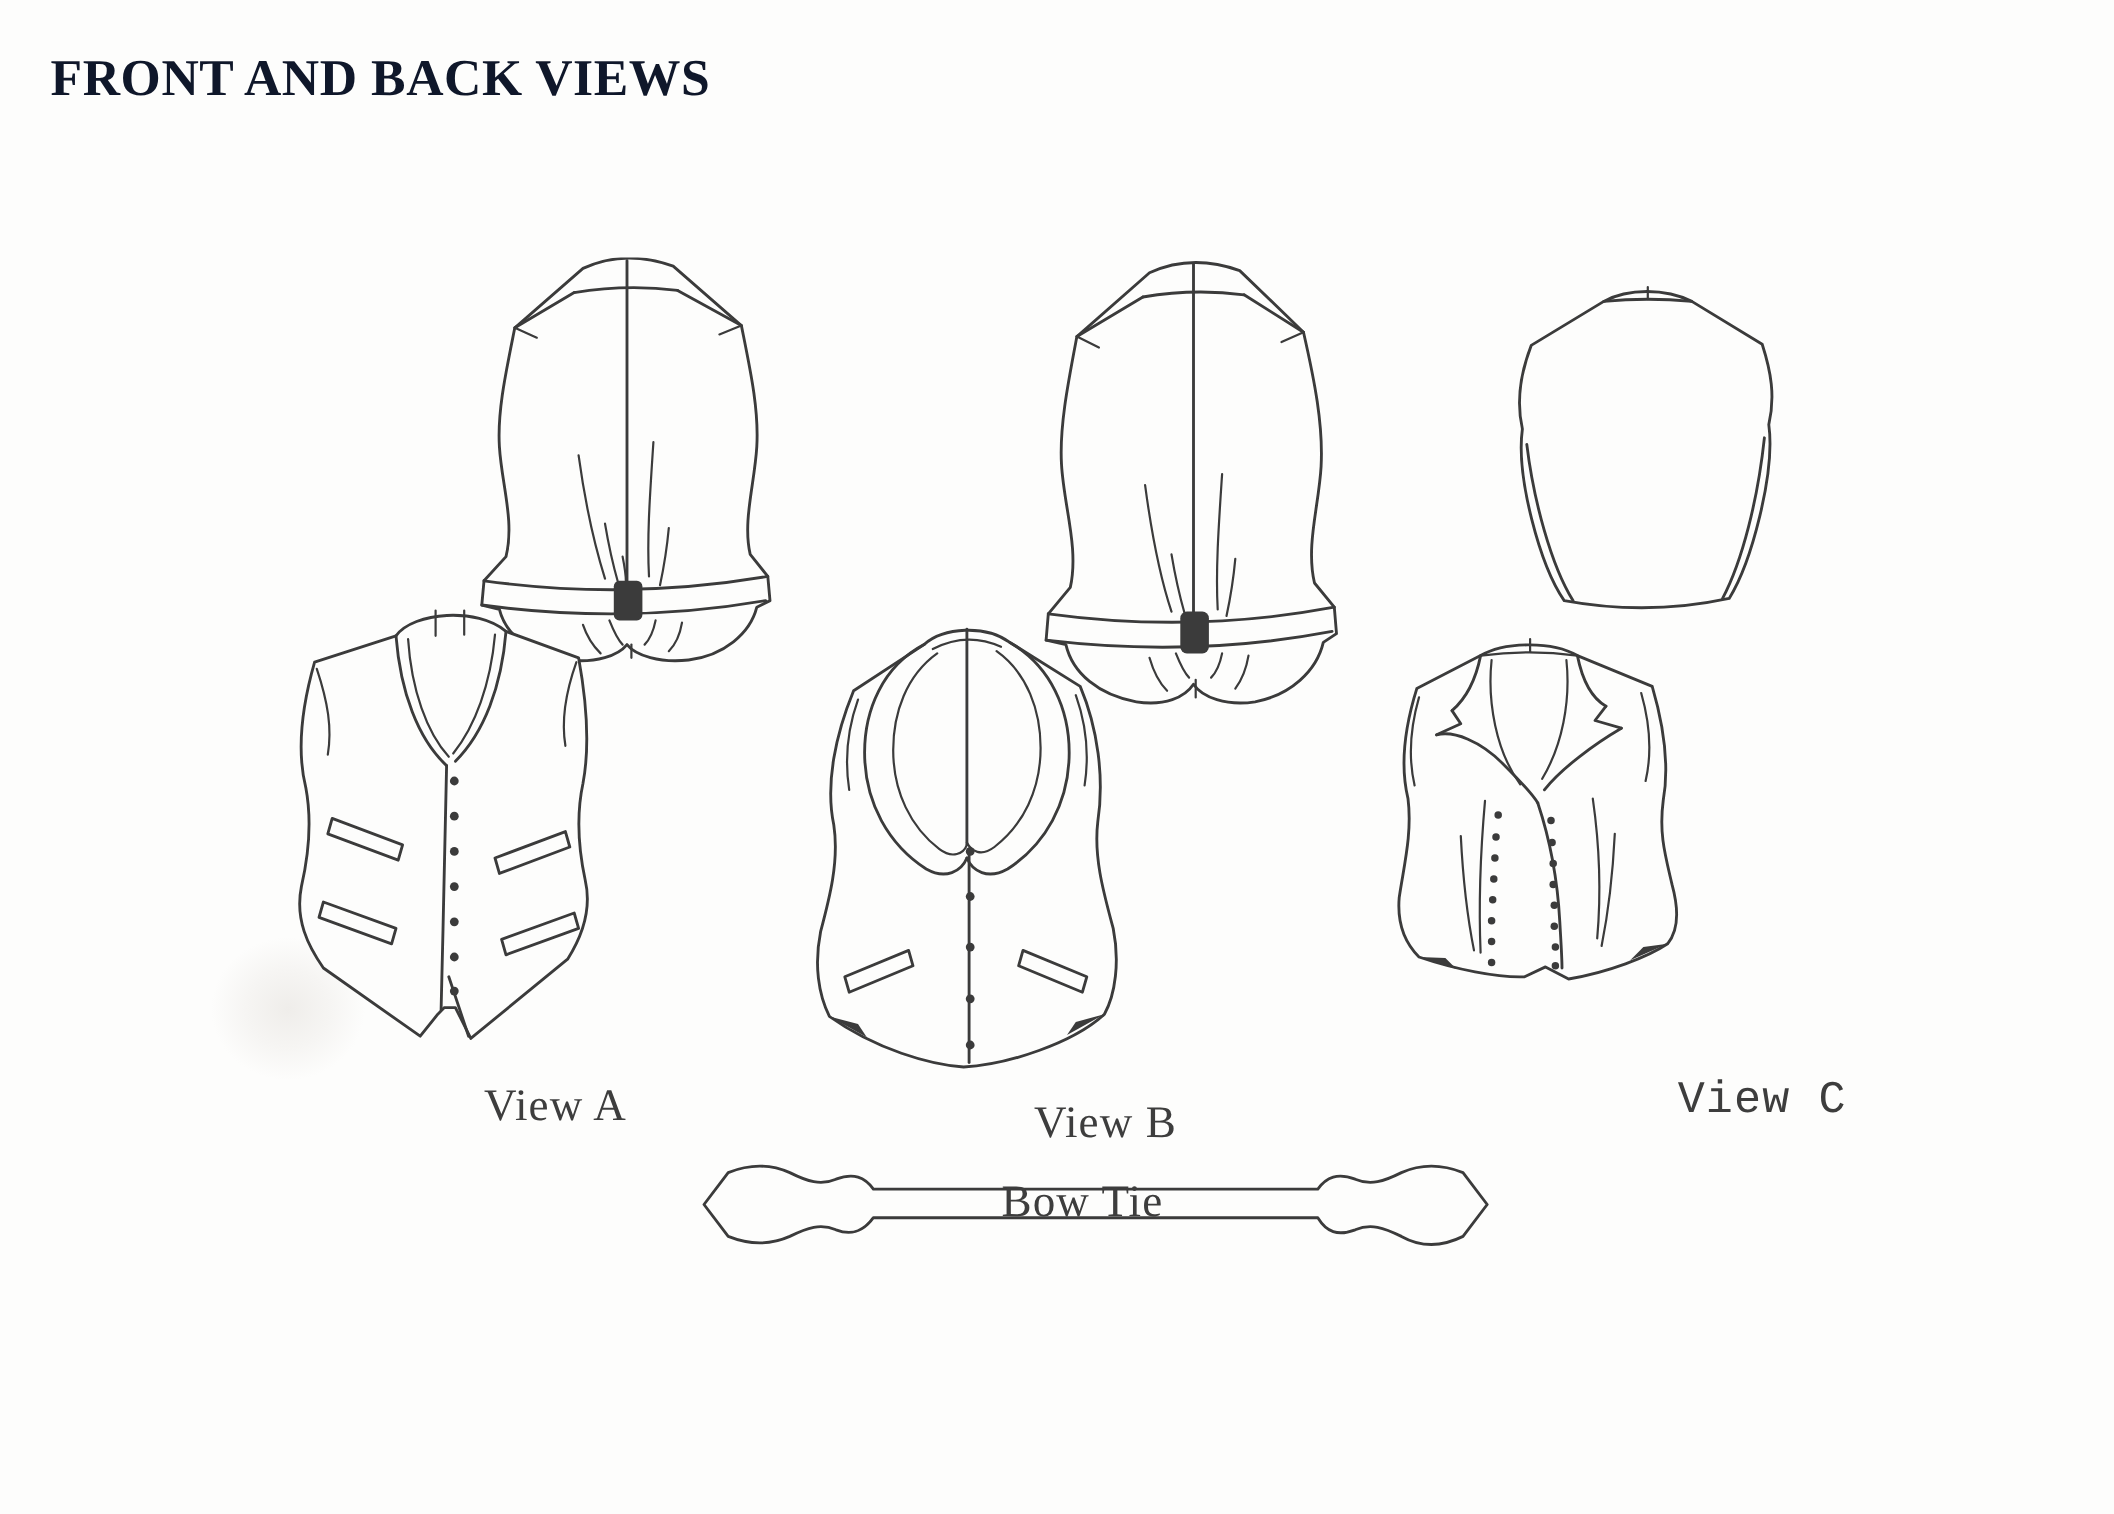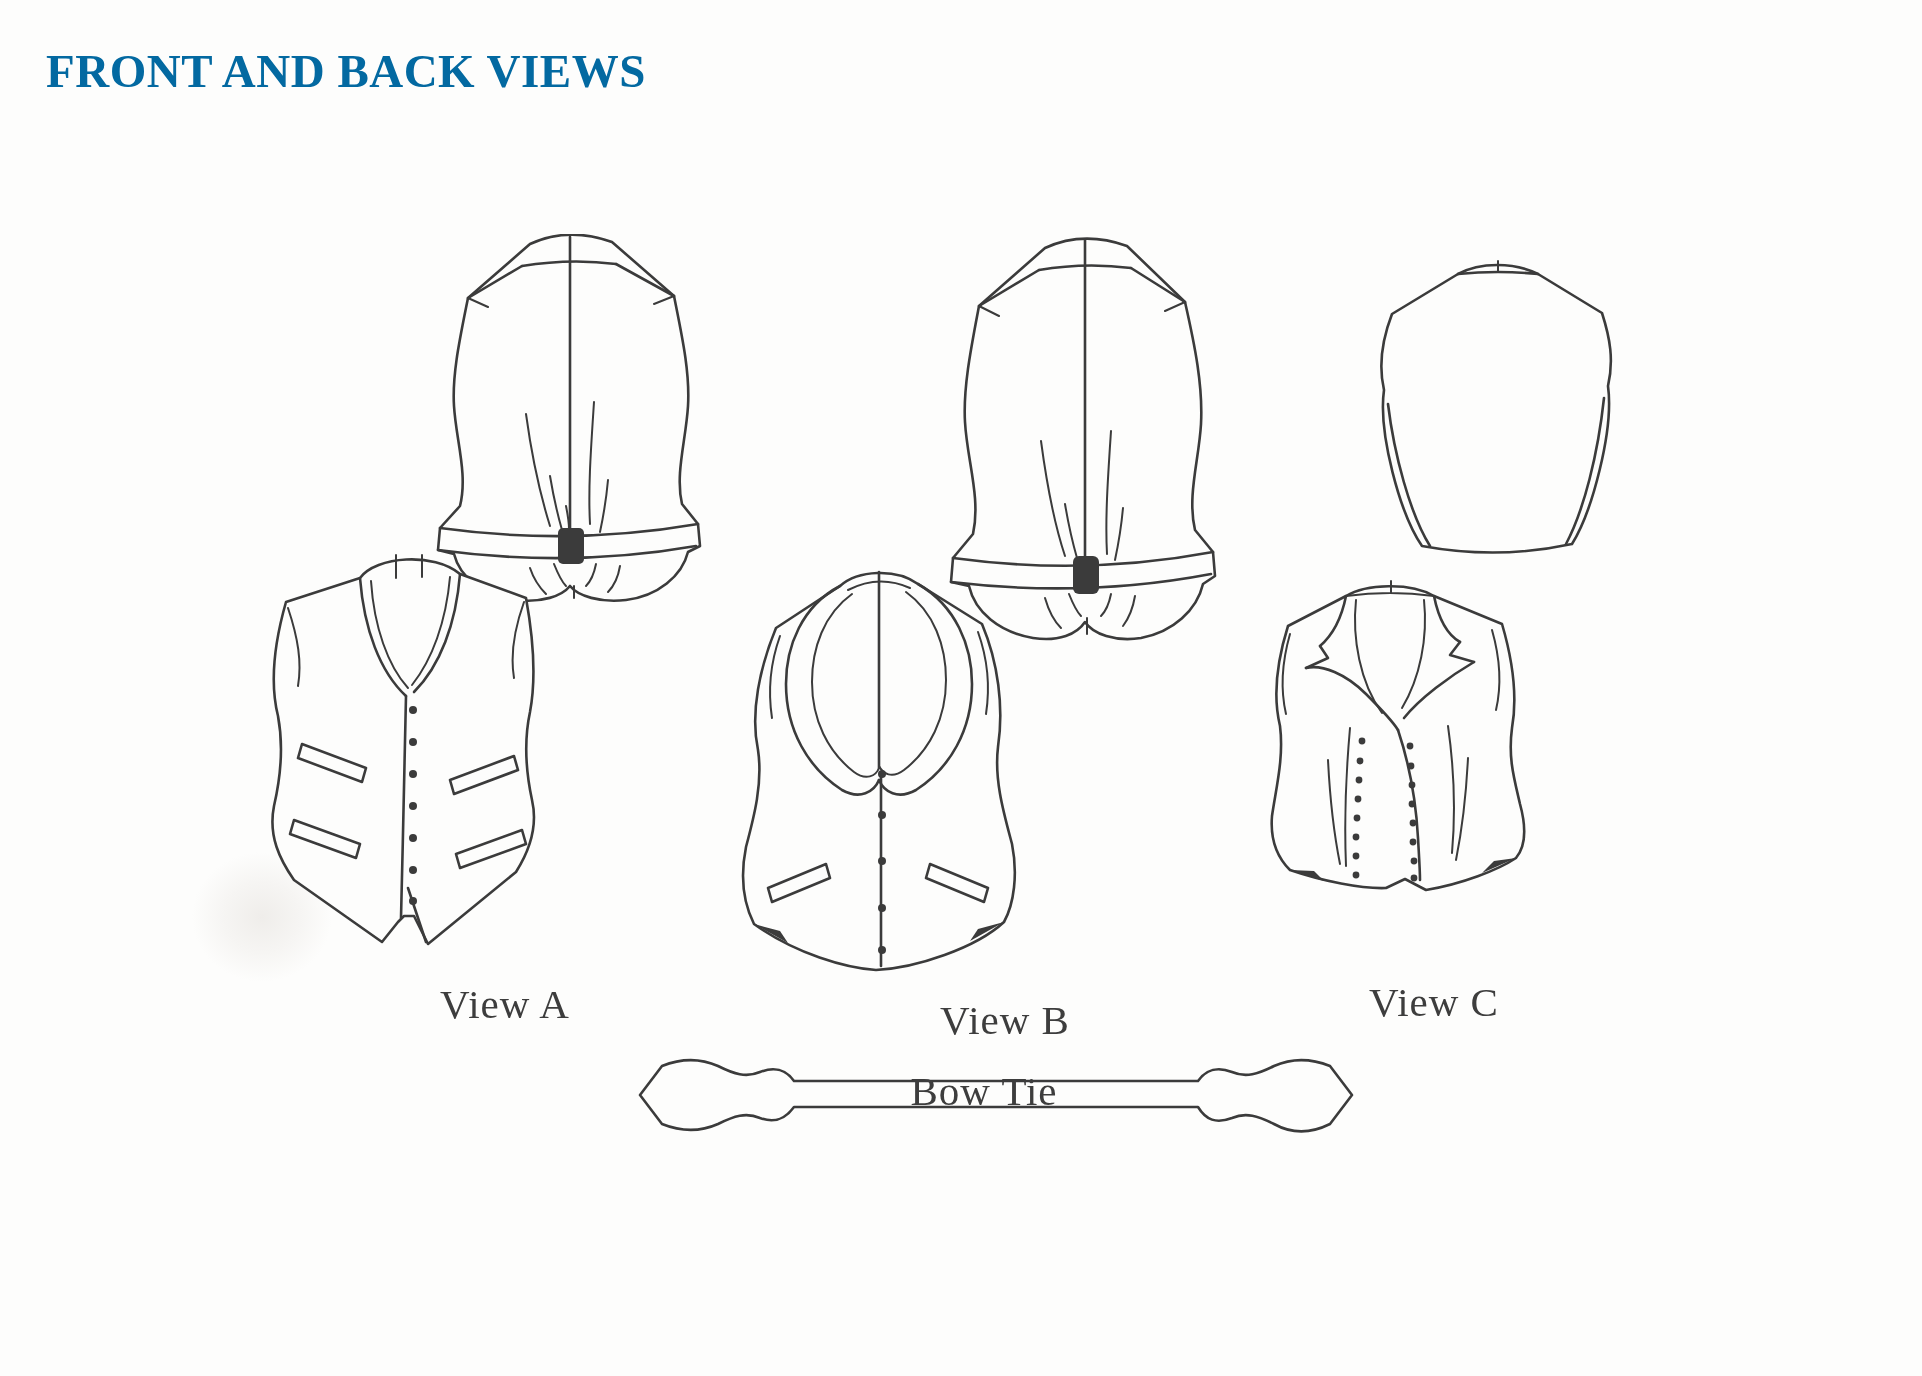--- a/index.html
+++ b/index.html
@@ -5,21 +5,21 @@
   html,body{margin:0;padding:0;}
   body{
     width:1922px;height:1376px;
     background:#fdfdfc;
     font-family:"Liberation Serif","DejaVu Serif",serif;
     position:relative;overflow:hidden;
   }
   .sheet{position:absolute;inset:0;}
   .page-title{
     position:absolute;left:46px;top:44px;
-    font-size:47px;font-weight:700;color:#0369a1;
+    font-size:47px;font-weight:700;color:#0f172a;
     letter-spacing:.5px;white-space:nowrap;
   }
   .view-label{
     position:absolute;transform:translateX(-50%);
     font-size:41px;color:#3d3d3d;white-space:nowrap;
     letter-spacing:1px;
   }
   .art{position:absolute;}
   .art path,.art line{stroke:#3b3b3b;fill:none;stroke-width:2.6;stroke-linecap:round;stroke-linejoin:round;}
   .art .body{fill:#fdfdfc;}
@@ -172,16 +172,16 @@
     <circle class="dot" cx="144" cy="283" r="3.4"></circle>
     <circle class="dot" cx="144" cy="300" r="3.4"></circle>
   </svg>
 
   <svg class="art" style="left:634px;top:1050px;" width="726" height="94" viewBox="0 0 726 94">
     <path class="body" d="M6 45 L28 16 C48 8 66 8 84 16 C100 24 112 28 126 22 C142 16 152 20 160 31 L564 31 C572 20 582 16 598 22 C612 28 624 24 640 16 C658 8 676 8 696 16 L718 45 L696 74 C676 84 658 84 640 74 C624 66 612 62 598 68 C582 74 572 70 564 57 L160 57 C152 68 142 74 126 68 C112 62 100 66 84 74 C66 82 48 82 28 74 Z"></path>
   </svg>
 
   <div class="view-label" style="left:505px;top:980px;">View A</div>
   <div class="view-label" style="left:1005px;top:996px;">View B</div>
-  <div class="view-label" style="left:1434px;top:978px;">View C</div>
+  <div class="view-label" style="left:1602px;top:978px;font-family:Liberation Mono, monospace;">View C</div>
   <div class="view-label" style="left:984px;top:1067px;">Bow Tie</div>
 
 </div>
 
 </body></html>

